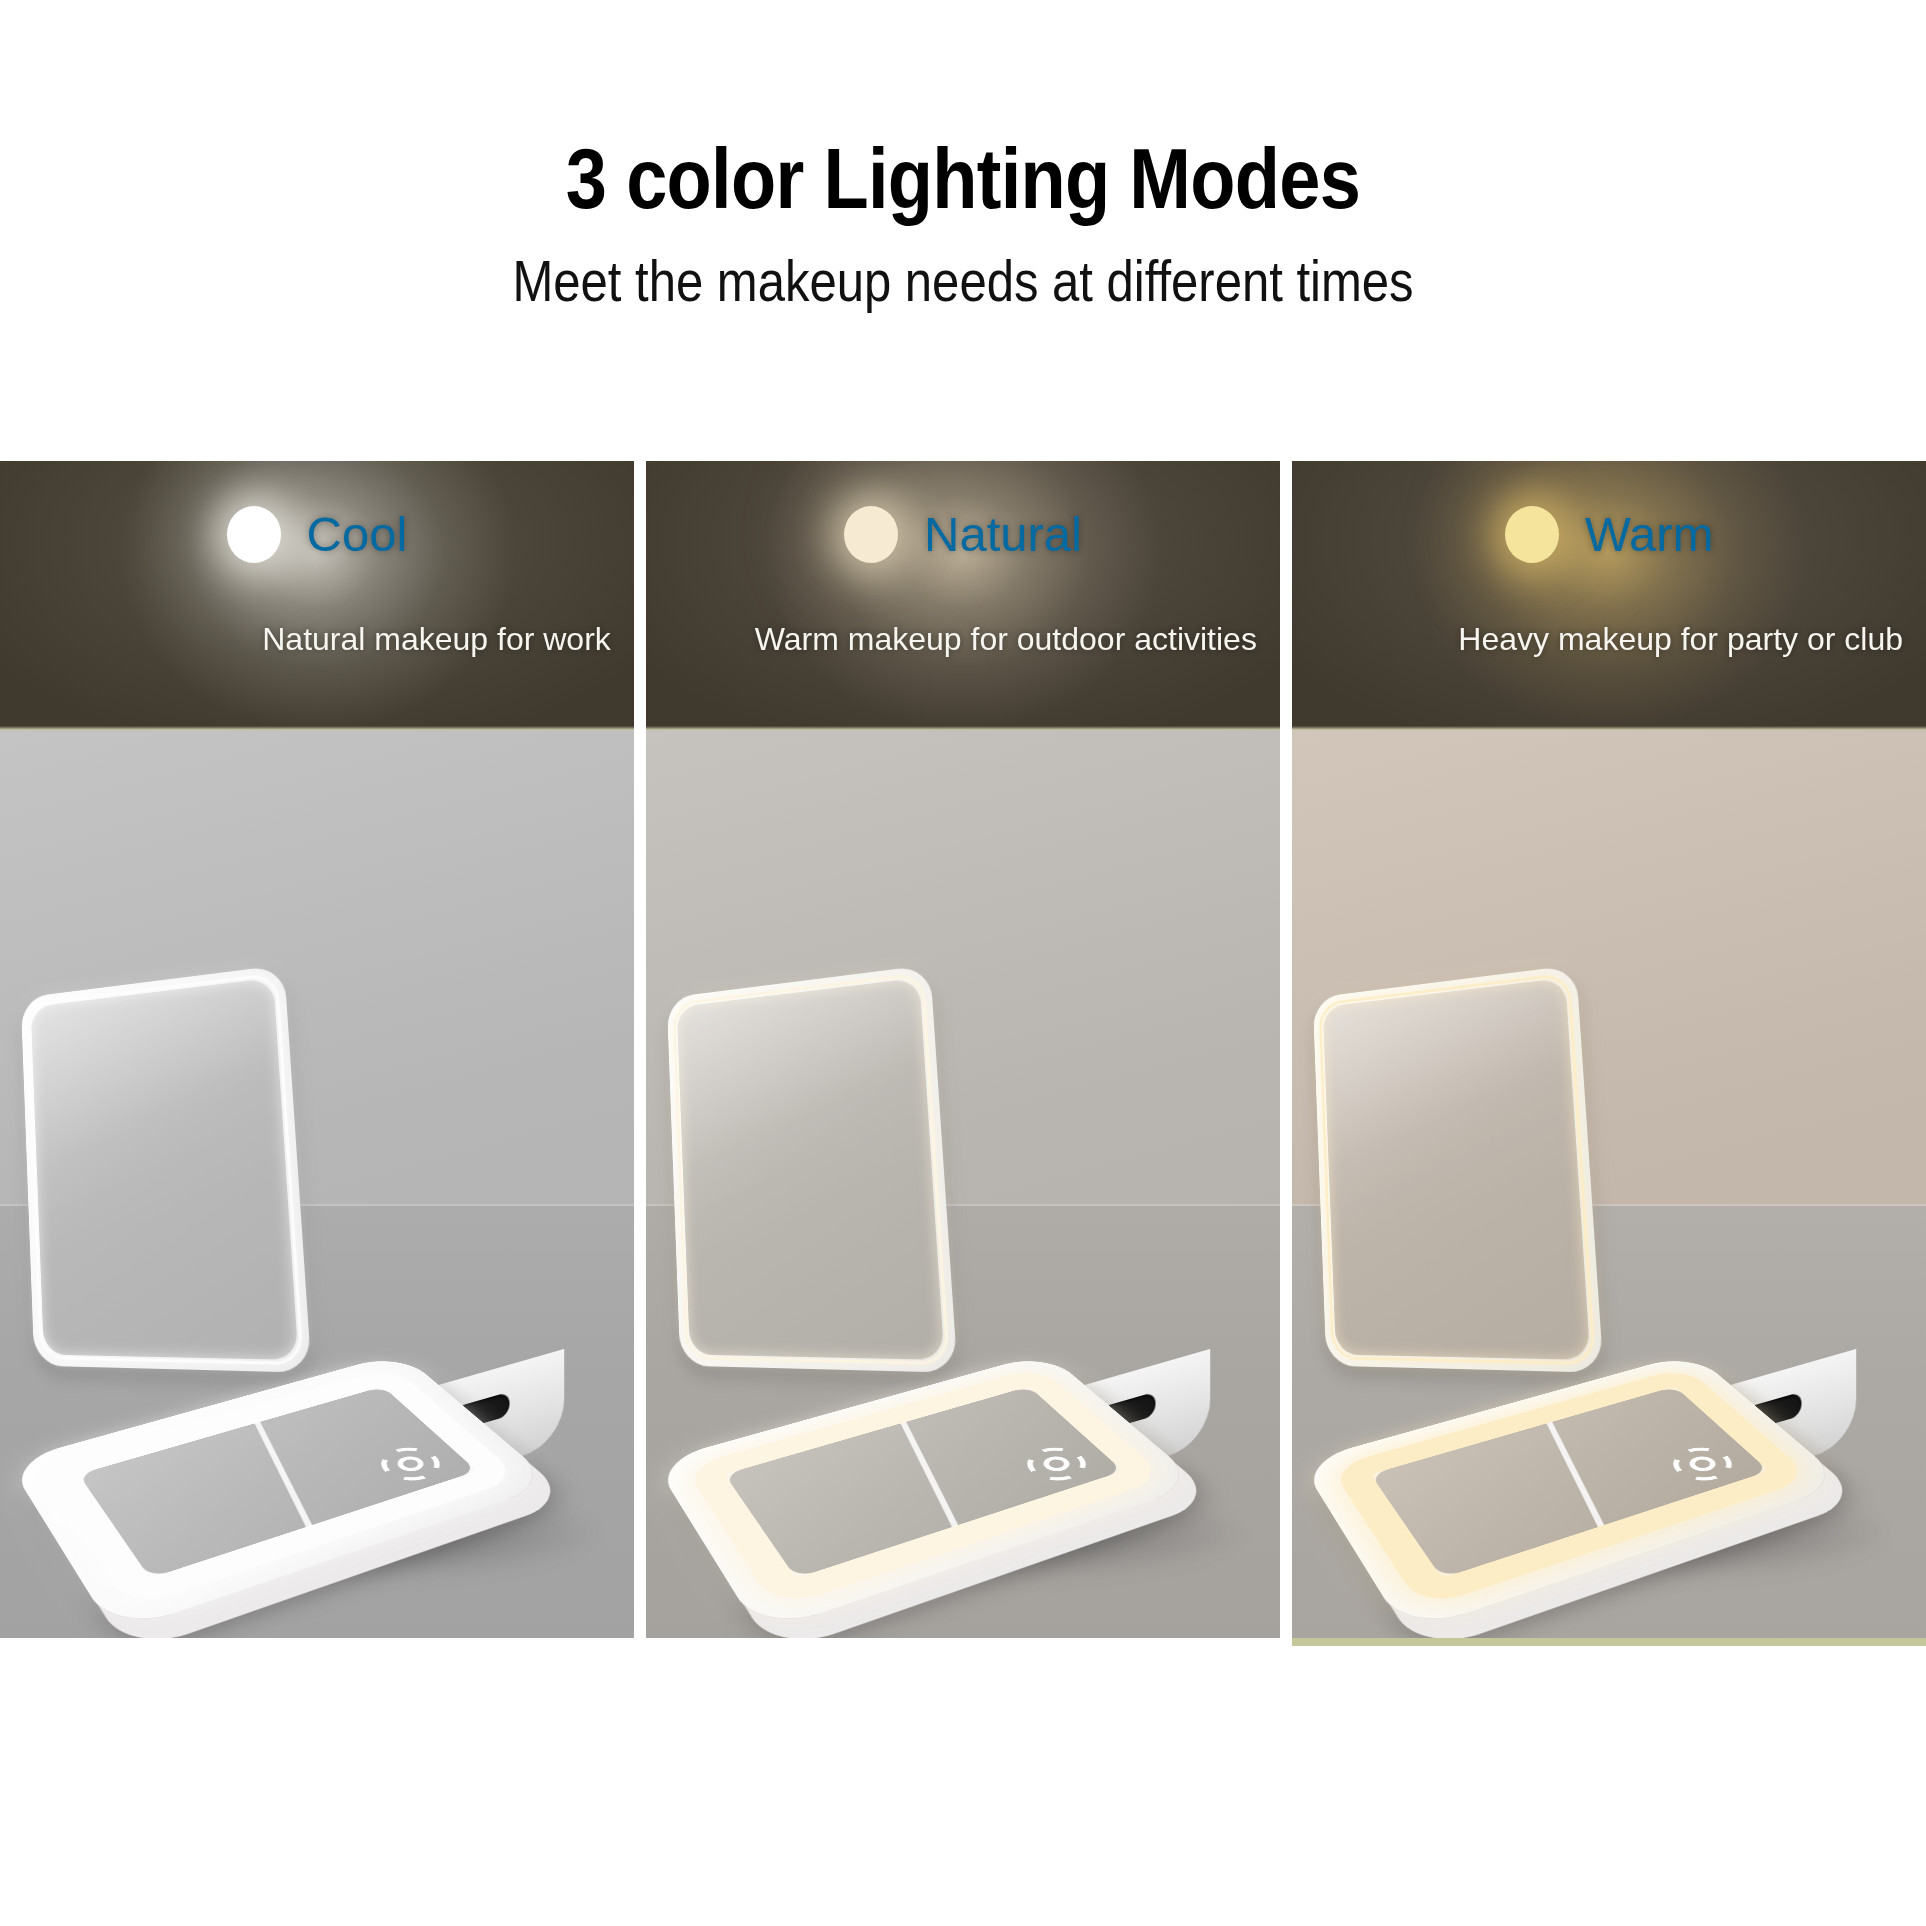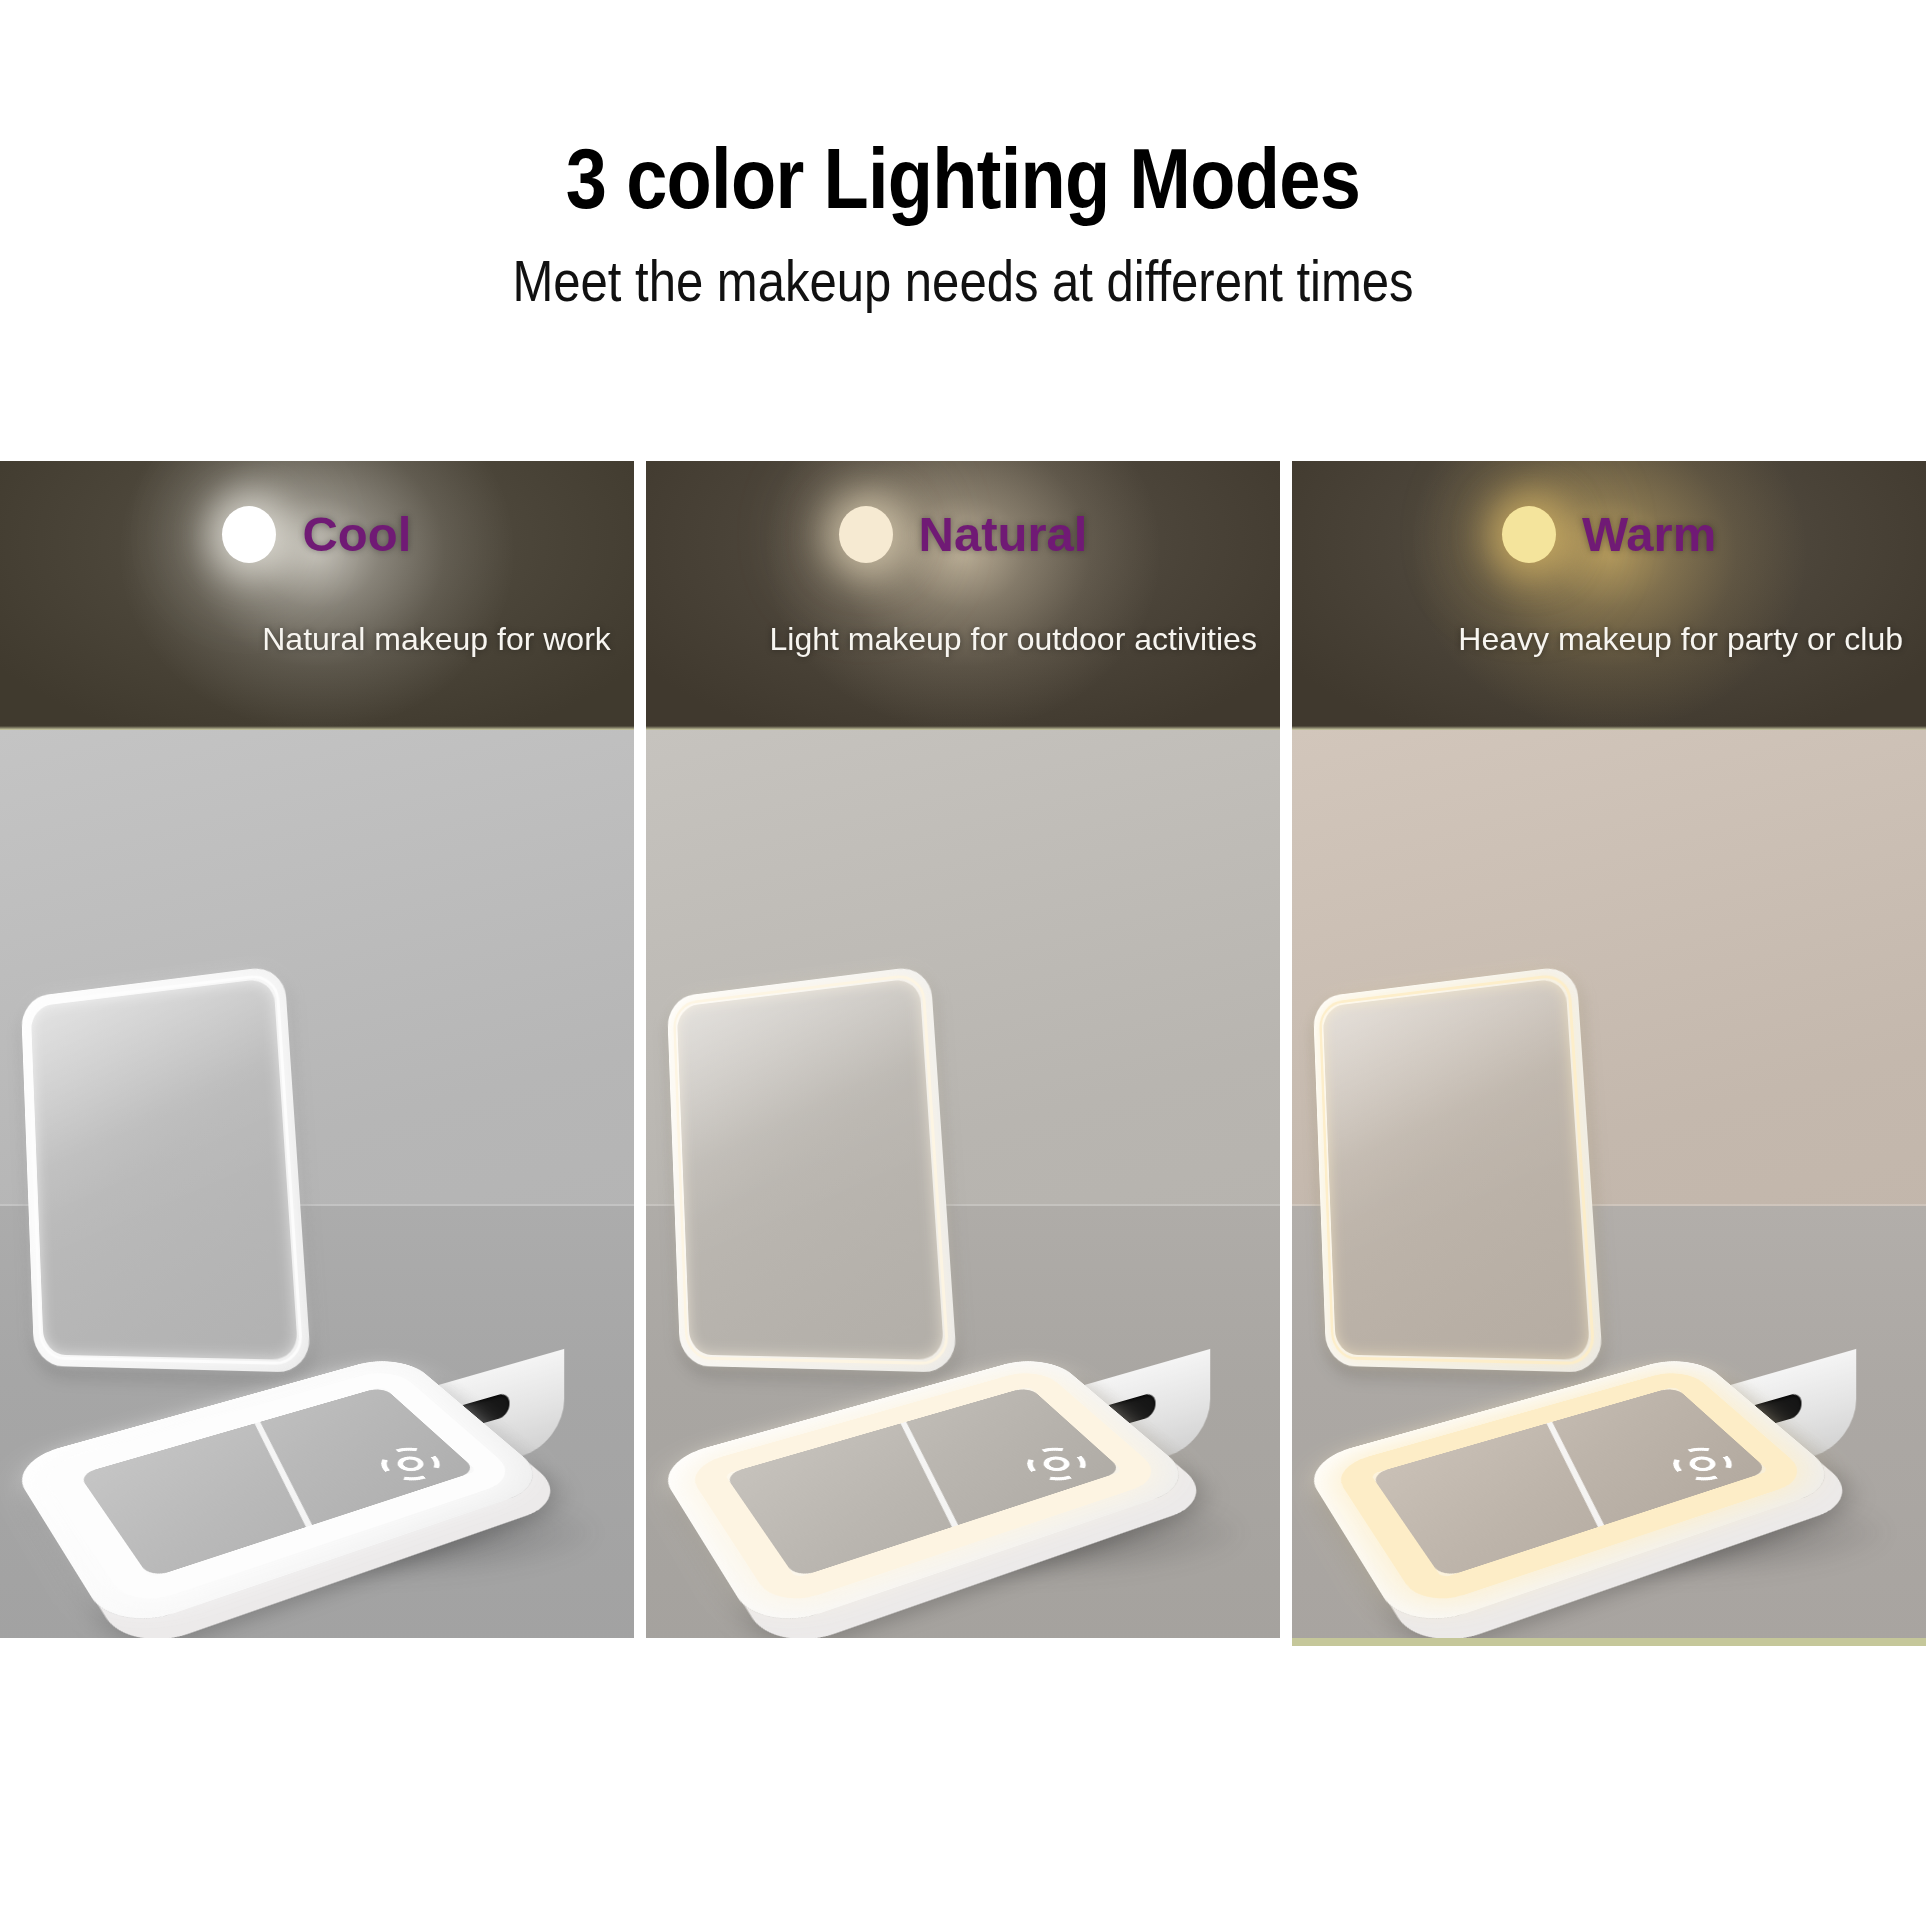--- a/index.html
+++ b/index.html
@@ -94,22 +94,22 @@
     gap: 26px;
   }
   .mode-dot {
     width: 54px;
     height: 57px;
     border-radius: 50%;
     flex: 0 0 auto;
   }
   .mode-name {
     font-size: 49px;
-    font-weight: 700;
-    color: #701a75;
+    font-weight: 400;
+    color: #0369a1;
     line-height: 1;
     white-space: nowrap;
     text-shadow: 0 0 7.7px rgba(0,0,0,0.35);
   }
   .mode-desc {
     position: absolute;
     left: 23px; right: 23px;
     top: 160px;
     text-align: right;
     font-size: 32px;
@@ -363,21 +363,21 @@
   </div>
 
   <div class="panel">
     <div class="panel-header">
       <div class="header-bg" style="background: radial-gradient(62% 80% at 50% 30%, rgb(90, 83, 72) 0%, rgb(74, 67, 56) 58%, rgb(64, 57, 46) 100%);"></div>
       <div class="header-glow" style="background: radial-gradient(rgba(243, 227, 196, 0.62) 0%, rgba(243, 227, 196, 0.3) 22%, rgba(243, 227, 196, 0.1) 45%, rgba(243, 227, 196, 0) 70%);"></div>
       <div class="header-row">
         <span class="mode-dot" style="background: rgb(246, 234, 210); box-shadow: rgba(243, 227, 196, 0.55) 0px 0px 35px 14px, rgba(243, 227, 196, 0.22) 0px 0px 74px 34px;"></span>
         <span class="mode-name">Natural</span>
       </div>
-      <div class="mode-desc">Light makeup for outdoor activities</div>
+      <div class="mode-desc">Warm makeup for outdoor activities</div>
       <div class="header-edge" style="background: linear-gradient(rgb(66, 59, 48), rgb(207, 207, 168));"></div>
     </div>
 
     <div class="panel-photo">
       <div class="scene-wall" style="background: linear-gradient(165deg, rgb(198, 195, 190) 0%, rgb(184, 181, 176) 45%, rgb(178, 175, 170) 100%);"></div>
       <div class="scene-floor" style="background: linear-gradient(rgb(175, 172, 168) 0%, rgb(169, 166, 162) 40%, rgb(165, 162, 158) 100%);"></div>
       <div class="floor-line"></div>
 
       <div class="product">
         <div class="dev-shadow"></div>

